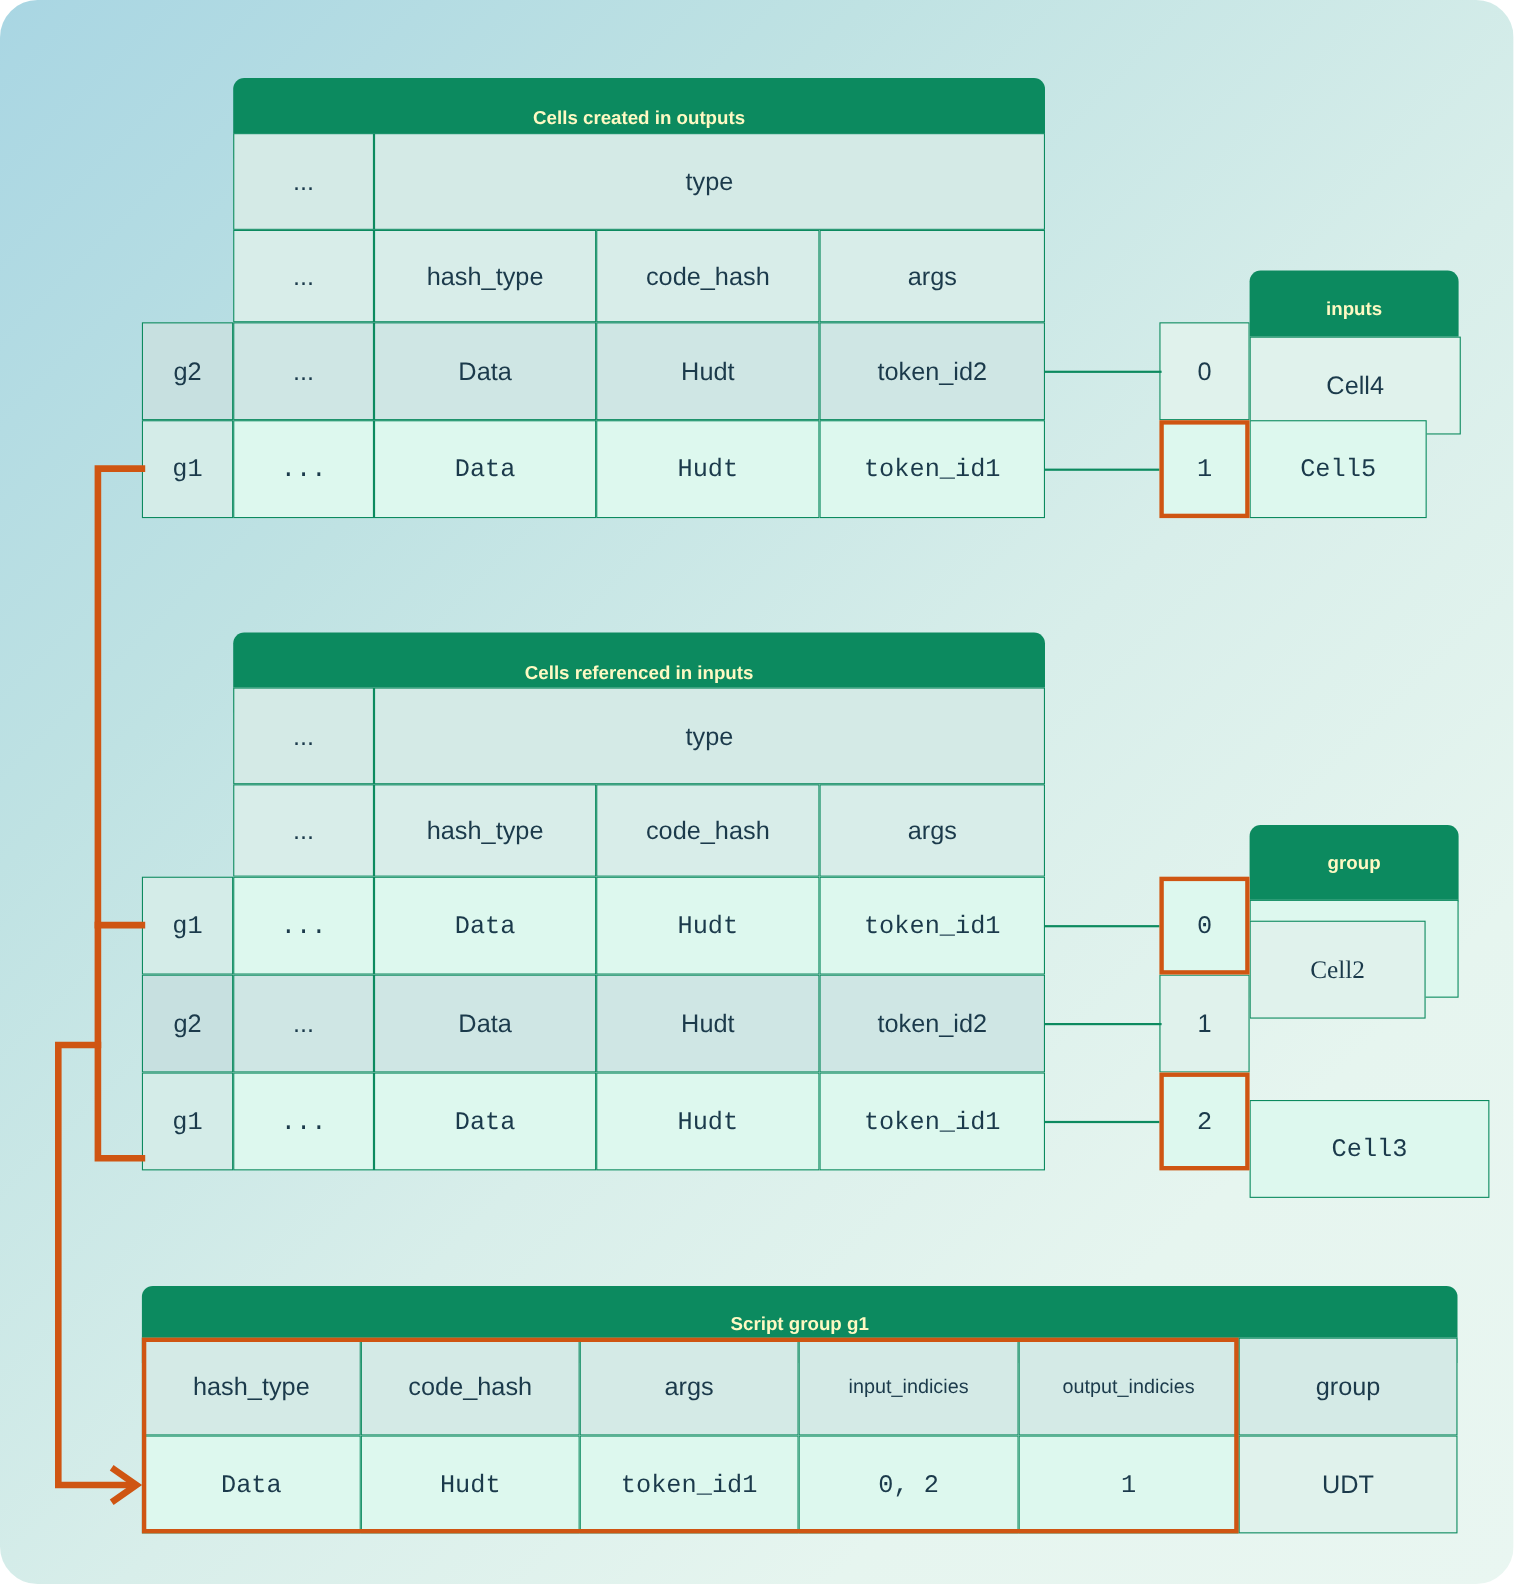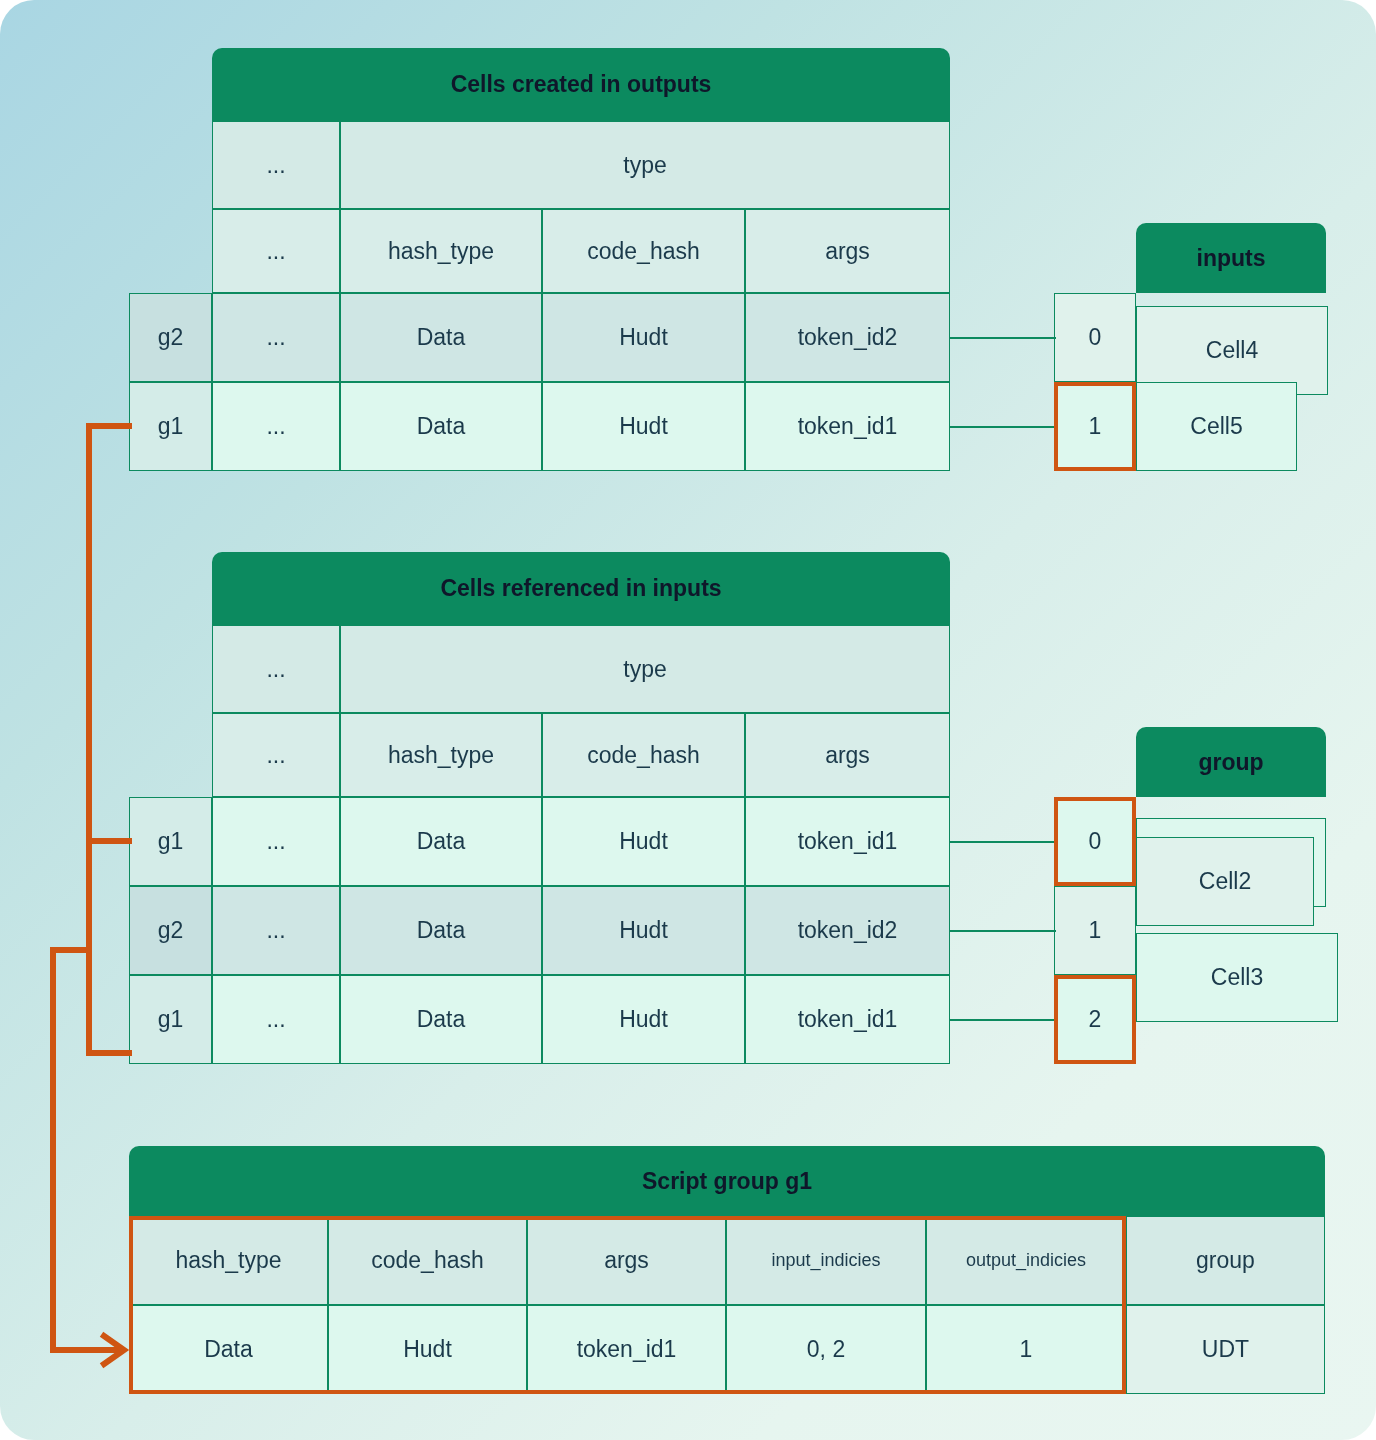--- a/index.html
+++ b/index.html
@@ -14,38 +14,39 @@
     width:1376px;height:1440px;
     border-radius:34px;
     background:linear-gradient(135deg,#a9d6e3 0%, #bfe2e3 28%, #d8eeea 55%, #e6f5ef 78%, #e9f6f1 100%);
     overflow:hidden;
   }
 
   
   .tbl{ position:absolute; }
   .tcap{
     background:#0c8a5f;
-    color:#0f172a;
+    color:#fef9c3;
     font-weight:bold;
-    font-size:23px;
+    font-size:17px;
     display:flex;align-items:center;justify-content:center;
     border-radius:10px 10px 0 0;
     box-sizing:border-box;
+    margin-top:23px;
   }
   .cell{
     position:absolute;
     box-sizing:border-box;
     border:1.6px solid #0c8a5f;
     display:flex;align-items:center;justify-content:center;
     color:#1b3a4b;
     font-size:23px;
     background:#e0f2ec;
     white-space:nowrap;
   }
-  .cell.lite{ background:#ddf8ee; }
+  .cell.lite{ background:#ddf8ee;font-family:Liberation Mono, monospace; }
   .cell.dim { background:#cfe6e4; }
   .cell.hdr { background:#d4eae6; }
   .cell.hdr2{ background:#d8ede9; }
   .cell.grp { background:#d4ece8; }
   .cell.grpdim{ background:#c7e0e0; }
   .cell.sm { font-size:18px; }
 
   
   .hl{ border:4px solid #cf5512 !important; z-index:6; }
 
@@ -133,24 +134,24 @@
   <div class="gline" style="left:950px;top:930px;width:106px;height:2px;"></div>
   <div class="gline" style="left:950px;top:1019px;width:106px;height:2px;"></div>
 
   <div class="tbl">
     <div class="tcap" style="left:1136px;top:727px;width:190px;height:70px;position:absolute;">group</div>
 
     <div class="cell lite hl" style="left:1054px;top:797px;width:82px;height:89px;">0</div>
     <div class="cell lite" style="left:1136px;top:818px;width:190px;height:89px;">Cell1</div>
 
     <div class="cell" style="left:1054px;top:886px;width:82px;height:89px;">1</div>
-    <div class="cell" style="left:1136px;top:837px;width:178px;height:89px;">Cell2</div>
+    <div class="cell" style="left:1136px;top:837px;width:160px;height:89px;font-family:Liberation Serif, serif;">Cell2</div>
 
     <div class="cell lite hl" style="left:1054px;top:975px;width:82px;height:89px;">2</div>
-    <div class="cell lite" style="left:1136px;top:933px;width:202px;height:89px;">Cell3</div>
+    <div class="cell lite" style="left:1136px;top:1000px;width:218px;height:89px;">Cell3</div>
   </div>
 
   <div class="tbl">
     <div class="tcap" style="left:129px;top:1146px;width:1196px;height:70px;position:absolute;">Script group g1</div>
 
     <div class="cell hdr" style="left:129px;top:1216px;width:199px;height:89px;">hash_type</div>
     <div class="cell hdr" style="left:328px;top:1216px;width:199px;height:89px;">code_hash</div>
     <div class="cell hdr" style="left:527px;top:1216px;width:199px;height:89px;">args</div>
     <div class="cell hdr sm" style="left:726px;top:1216px;width:200px;height:89px;">input_indicies</div>
     <div class="cell hdr sm" style="left:926px;top:1216px;width:200px;height:89px;">output_indicies</div>

